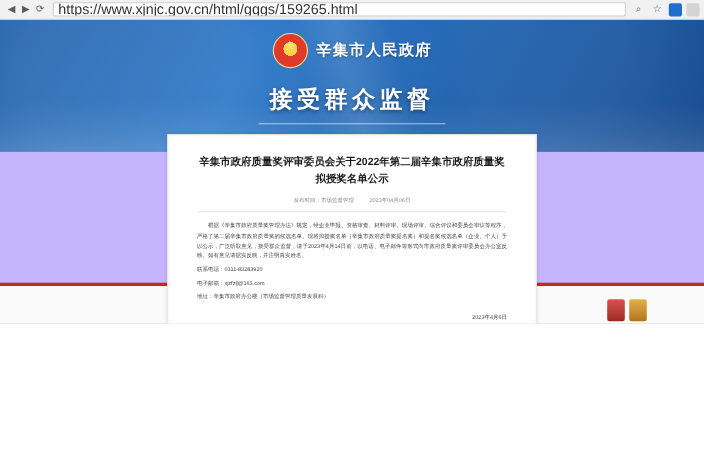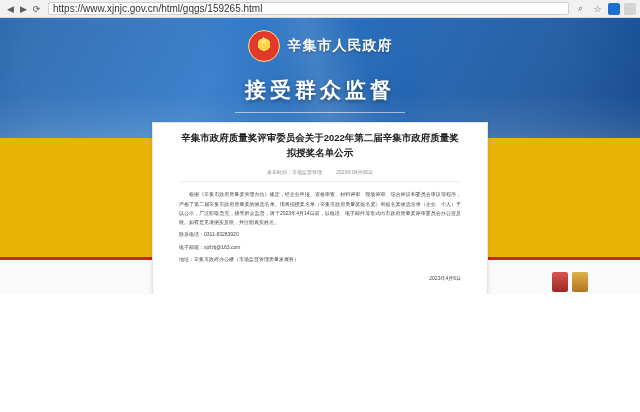--- a/index.html
+++ b/index.html
@@ -11,29 +11,29 @@
   }
   
   .chrome{
     height:18px;background:#f1f1f1;border-bottom:1px solid #d8d8d8;
     display:flex;align-items:center;padding:0 4px;box-sizing:border-box;
   }
   .nav-ico{width:13px;height:13px;display:inline-flex;align-items:center;justify-content:center;color:#5b5b5b;font-size:9px;flex:none;}
   .urlbar{
     flex:1;height:13px;margin:0 5px;background:#fff;border:1px solid #cfcfcf;border-radius:2px;
     display:flex;align-items:center;padding:0 4px;box-sizing:border-box;
-    font-size:10px;color:#333;white-space:nowrap;overflow:hidden;
+    font-size:13px;color:#333;white-space:nowrap;overflow:hidden;
   }
   .chrome-right{display:flex;align-items:center;gap:4px;}
   .blue-box{width:12px;height:12px;background:#1f6fd0;border-radius:2px;display:inline-block;}
   .gray-box{width:12px;height:12px;background:#d4d4d4;border-radius:2px;display:inline-block;}
 
   
   .page{
-    position:relative;height:276px;background:#eab308;overflow:hidden;
+    position:relative;height:276px;background:#c4b5fd;overflow:hidden;
   }
   
   .banner{
     position:relative;height:120px;
     background:
       radial-gradient(circle at 18% 40%, rgba(255,255,255,.18) 0 18%, rgba(255,255,255,0) 55%),
       radial-gradient(circle at 78% 25%, rgba(255,255,255,.12) 0 14%, rgba(255,255,255,0) 50%),
       linear-gradient(120deg,#0a4fa0 0%, #1266c0 35%, #0d57ab 60%, #083f88 100%);
     overflow:hidden;
   }
@@ -67,21 +67,21 @@
     text-shadow:0 2px 4px rgba(0,0,0,.4);
   }
   .banner-rule{
     width:170px;height:1px;background:rgba(255,255,255,.55);margin:8px auto 0;
   }
 
   
   .sheet{
     position:absolute;left:152px;top:104px;width:336px;height:265px;
     background:#fff;border:1px solid #e3e3e3;box-shadow:0 1px 4px rgba(0,0,0,.12);
-    box-sizing:border-box;padding:8px 26px 0;z-index:4;overflow:hidden;
+    box-sizing:border-box;padding:18px 26px 0;z-index:4;overflow:hidden;
   }
   .art-title{
     font-size:9.5px;font-weight:bold;color:#1a1a1a;text-align:center;line-height:1.55;
   }
   .art-meta{
     margin-top:9px;display:flex;justify-content:center;gap:14px;
     font-size:5px;color:#8a8a8a;border-bottom:1px solid #ececec;padding-bottom:6px;
   }
   .art-body{margin-top:8px;font-size:5px;color:#444;line-height:1.85;text-align:justify;}
   .art-body p{margin:0 0 3px;}

